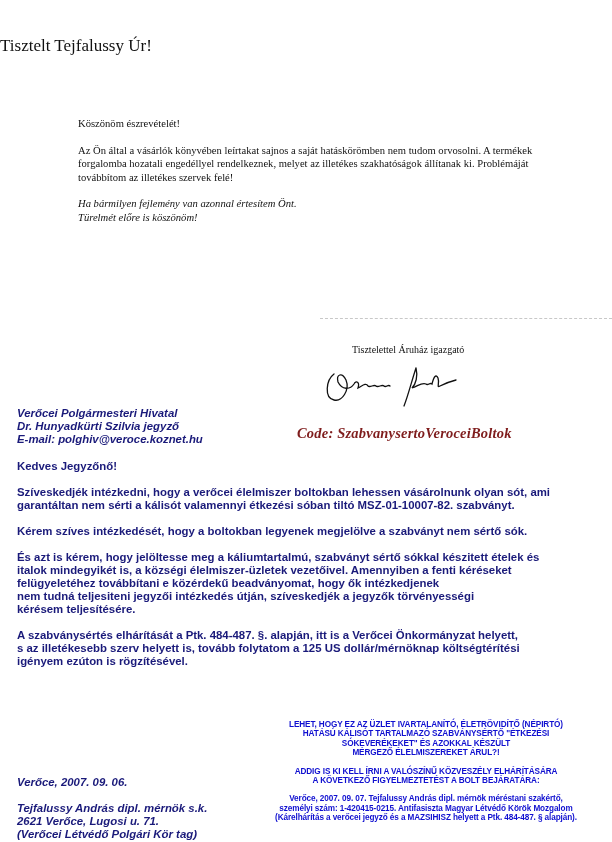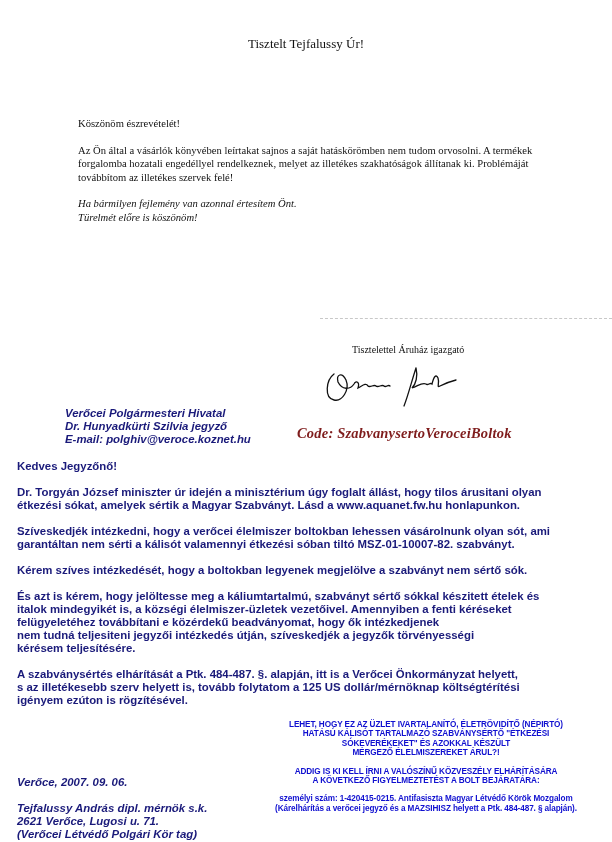--- a/index.html
+++ b/index.html
@@ -6,22 +6,22 @@
     body {
       width: 612px; height: 842px; background: #ffffff;
       position: relative; overflow: hidden;
     }
     .serif { font-family: "Liberation Serif", "DejaVu Serif", serif; color: #111; }
     .sans  { font-family: "Liberation Sans", "DejaVu Sans", sans-serif; }
     .blue  { color: #1a1a7a; }
     .bright-blue { color: #1010d0; }
 
     #greeting {
-      position: absolute; top: 36px; left: 0; width: 612px; text-align: center;
-      font-size: 13px;
+      position: absolute; top: 36px; left: 0; width: 612px; text-align: left;
+      font-size: 17px;
     }
     #reply-body {
       position: absolute; top: 117px; left: 78px; width: 460px;
       font-size: 10.6px; line-height: 13.6px;
     }
     #reply-body p { margin: 0 0 13px 0; }
     #reply-body p.tight { margin: 0; font-style: italic; }
 
     #separator {
       position: absolute; top: 318px; left: 320px; width: 292px; height: 0;
@@ -30,21 +30,21 @@
 
     #signoff {
       position: absolute; top: 344px; left: 352px; font-size: 10px;
     }
     #signature {
       position: absolute; top: 360px; left: 320px; width: 150px; height: 50px;
     }
 
     #recipient {
       position: absolute; top: 407px; left: 17px;
-      font-size: 11.4px; line-height: 13px; font-weight: bold; font-style: italic; margin-left: 48px;
+      font-size: 11.4px; line-height: 13px; font-weight: bold; font-style: italic;
     }
     #code-line {
       position: absolute; top: 425px; left: 297px;
       font-size: 14.5px; font-weight: bold; font-style: italic; color: #7f1d1d;
       letter-spacing: 0.2px;
     }
 
     #letter {
       position: absolute; top: 460px; left: 17px; width: 590px;
       font-size: 11.4px; line-height: 13px; font-weight: bold; 
@@ -92,24 +92,20 @@
   <div>Verőcei Polgármesteri Hivatal</div>
   <div>Dr. Hunyadkürti Szilvia jegyző</div>
   <div>E-mail: polghiv@veroce.koznet.hu</div>
 </div>
 
 <div id="code-line" class="serif">Code: SzabvanysertoVeroceiBoltok</div>
 
 <div id="letter" class="sans blue">
   <p>Kedves Jegyzőnő!</p>
   <p>
-    <span class="line">Dr. Torgyán József miniszter úr idején a minisztérium úgy foglalt állást, hogy tilos árusitani olyan</span>
-    <span class="line">étkezési sókat, amelyek sértik a Magyar Szabványt. Lásd a www.aquanet.fw.hu honlapunkon.</span>
-  </p>
-  <p>
     <span class="line">Szíveskedjék intézkedni, hogy a verőcei élelmiszer boltokban lehessen vásárolnunk olyan sót, ami</span>
     <span class="line">garantáltan nem sérti a kálisót valamennyi étkezési sóban tiltó MSZ-01-10007-82. szabványt.</span>
   </p>
   <p>
     <span class="line">Kérem szíves intézkedését, hogy a boltokban legyenek megjelölve a szabványt nem sértő sók.</span>
   </p>
   <p>
     <span class="line">És azt is kérem, hogy jelöltesse meg a káliumtartalmú, szabványt sértő sókkal készitett ételek és</span>
     <span class="line">italok mindegyikét is, a községi  élelmiszer-üzletek vezetőivel. Amennyiben a fenti kéréseket</span>
     <span class="line">felügyeletéhez továbbítani e közérdekű beadványomat, hogy ők intézkedjenek</span>
@@ -135,16 +131,17 @@
     <span class="line">LEHET, HOGY EZ AZ ÜZLET IVARTALANÍTÓ,  ÉLETRÖVIDÍTŐ (NÉPIRTÓ)</span>
     <span class="line">HATÁSÚ KÁLISÓT TARTALMAZÓ SZABVÁNYSÉRTŐ "ÉTKEZÉSI</span>
     <span class="line">SÓKEVERÉKEKET" ÉS AZOKKAL KÉSZÜLT</span>
     <span class="line">MÉRGEZŐ ÉLELMISZEREKET ÁRUL?!</span>
   </p>
   <p>
     <span class="line">ADDIG IS KI KELL ÍRNI A VALÓSZÍNŰ KÖZVESZÉLY ELHÁRÍTÁSÁRA</span>
     <span class="line">A KÖVETKEZŐ FIGYELMEZTETÉST A BOLT BEJÁRATÁRA:</span>
   </p>
   <p>
+    <span class="line">Verőce, 2007. 09. 07. Tejfalussy András dipl. mérnök méréstani szakértő,</span>
     <span class="line">személyi szám: 1-420415-0215. Antifasiszta Magyar Létvédő Körök Mozgalom</span>
     <span class="line">(Kárelhárítás a verőcei jegyző és a MAZSIHISZ helyett a Ptk. 484-487. § alapján).</span>
   </p>
 </div>
 
 </body></html>

